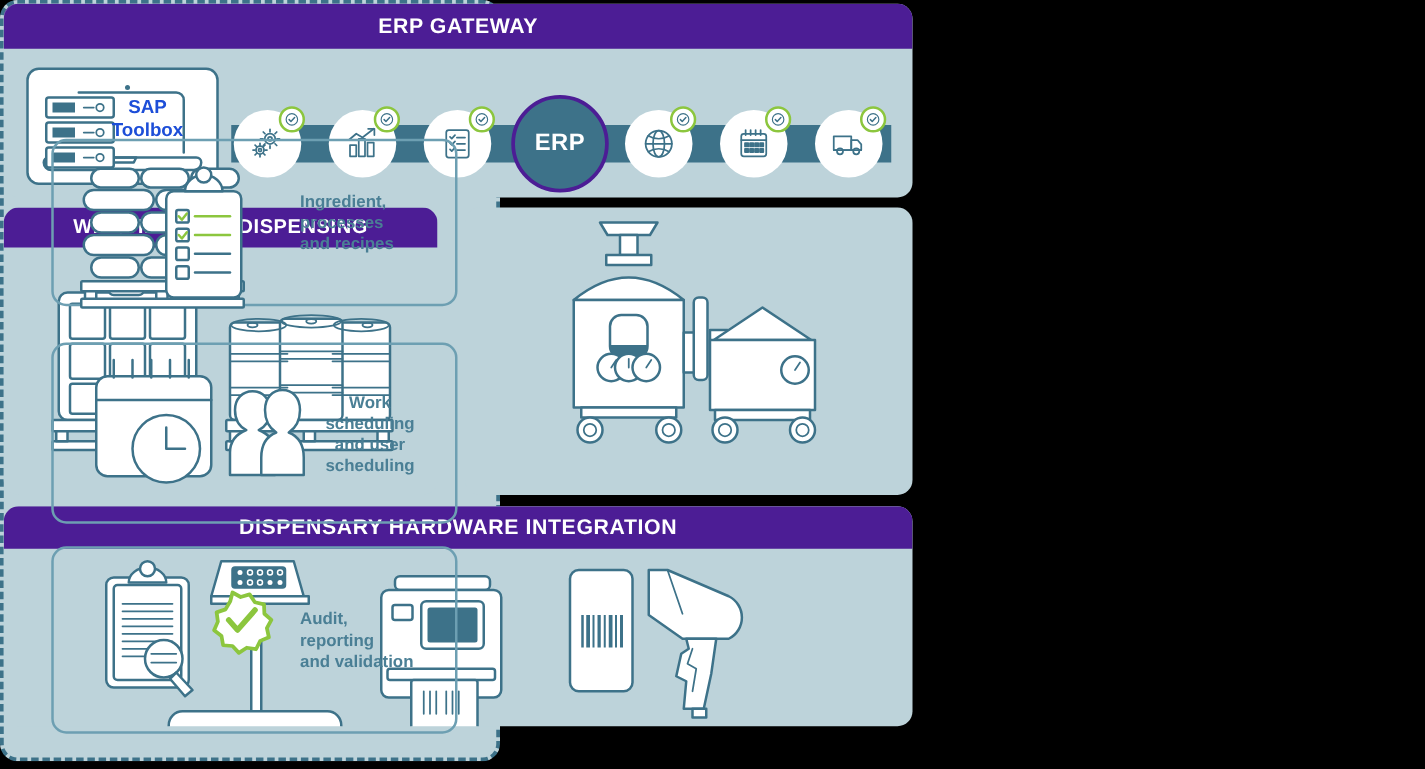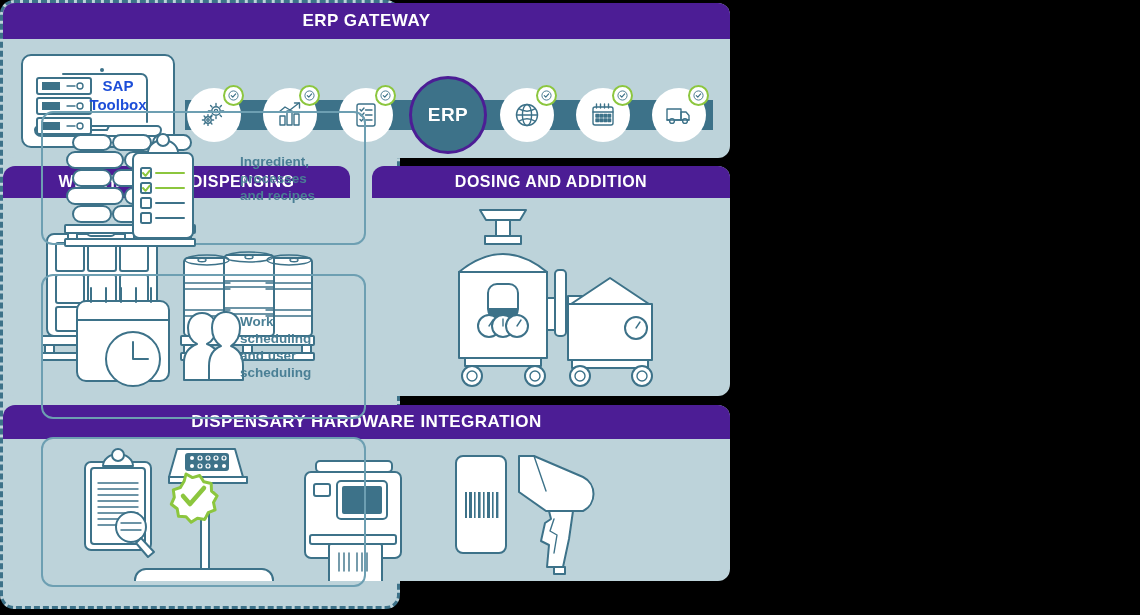--- a/index.html
+++ b/index.html
@@ -72,21 +72,21 @@
     overflow:hidden;
   }
   #supervisory .panel-head{height:33px;font-size:16px;}
   #supervisory .panel-body{height:100%;}
 
   .sup-card{
     position:absolute;left:38px;width:325px;
     border:2px solid #6d9fb2;border-radius:12px;box-sizing:border-box;
   }
   #sup-card-0{top:75px;height:134px;}
-  #sup-card-1{top:238px;height:145px;}
+  #sup-card-1{top:238px;height:145px;text-align:center;}
   #sup-card-2{top:401px;height:150px;}
   .sup-art{position:absolute;left:10px;top:0;width:190px;height:100%;}
   .sup-label{
     position:absolute;right:12px;top:50%;transform:translateY(-50%);
     width:112px;color:#4a7f95;font-weight:700;font-size:13.5px;line-height:17px;
   }
 
   
   svg{display:block;overflow:visible;}
   .ln{fill:none;stroke:#3d7289;stroke-width:2;stroke-linecap:round;stroke-linejoin:round;}
@@ -309,21 +309,20 @@
           <rect class="ln-w" x="178" y="155" width="133" height="7" rx="1"></rect>
           <rect class="ln-w" x="181" y="147" width="9" height="8"></rect>
           <rect class="ln-w" x="240" y="147" width="9" height="8"></rect>
           <rect class="ln-w" x="299" y="147" width="9" height="8"></rect>
         </g>
       </svg>
     </div>
   </div>
 
   <div class="panel" id="dosing">
-    <div class="panel-head">DOSING AND ADDITION</div>
     <div class="panel-body">
       <svg width="358" height="198" viewBox="0 0 358 198">
 
         <g>
           <path class="ln-w" d="M108 12 h46 l-6 10 h-34 Z"></path>
           <rect class="ln-w" x="124" y="22" width="14" height="16"></rect>
           <path class="ln-w" d="M113 38 h36 v8 h-36 Z"></path>
           <path class="ln-w" d="M87 74 q44 -36 88 0 Z"></path>
           <path class="ln-w" d="M87 74 h88 v86 h-88 Z"></path>
           <path class="ln-w" d="M175 100 h12 v32 h-12 Z"></path>
@@ -518,18 +517,23 @@
               <circle class="ln-w" cx="78" cy="88" r="15"></circle>
               <path class="ln-t" d="M68 84 h20 M68 91 h20"></path>
               <path class="ln-w" d="M88 99 l13 14 l-6 5 l-12 -14 Z"></path>
             </g>
             <g>
               <path d="M133 35 l6.5 3.6 l7.2 -2.1 l4.2 6.3 l7.3 1.7 l0.3 7.5 l5.6 4.9 l-3.6 6.6 l1.6 7.3 l-6.9 2.9 l-3.4 6.7 l-7.4 -1.2 l-6.3 4.1 l-5.1 -5.5 l-7.5 -0.6 l-1.3 -7.4 l-5.9 -4.6 l3 -6.9 l-1 -7.4 l7.1 -2.4 l3.8 -6.5 Z" fill="#ffffff" stroke="#8cc63e" stroke-width="3" stroke-linejoin="round"></path>
               <path d="M130 57 l7 8 l14 -16" fill="none" stroke="#8cc63e" stroke-width="4.5" stroke-linecap="round" stroke-linejoin="round"></path>
             </g>
           </svg>
         </div>
+        <div class="sup-label">
+            <div>Audit,</div>
+            <div>reporting</div>
+            <div>and validation</div>
+          </div>
       </div>
 
     </div>
   </div>
 
 </div>
 
 </body></html>

